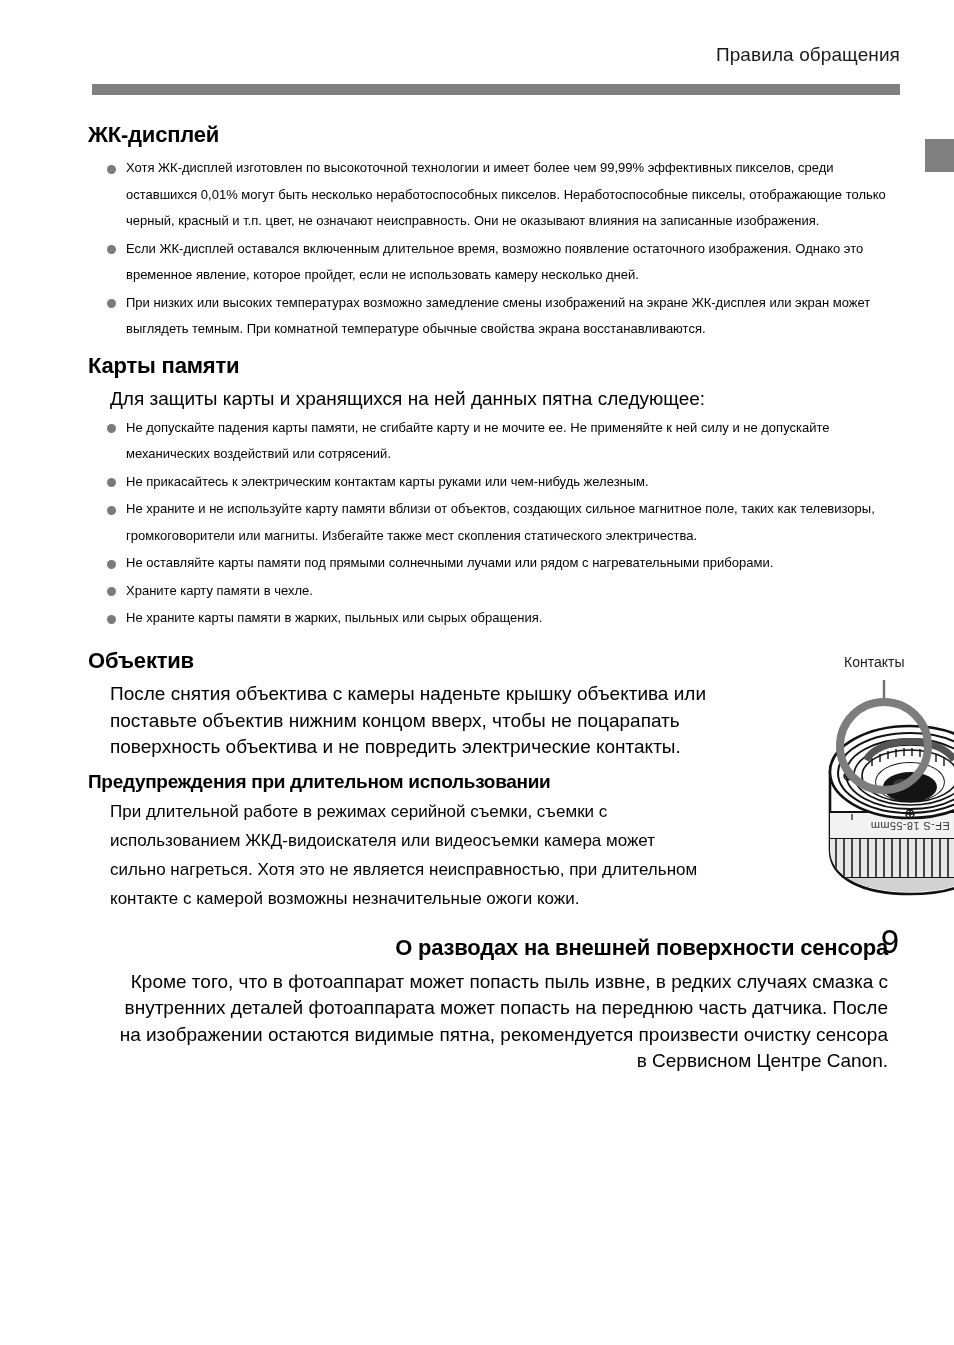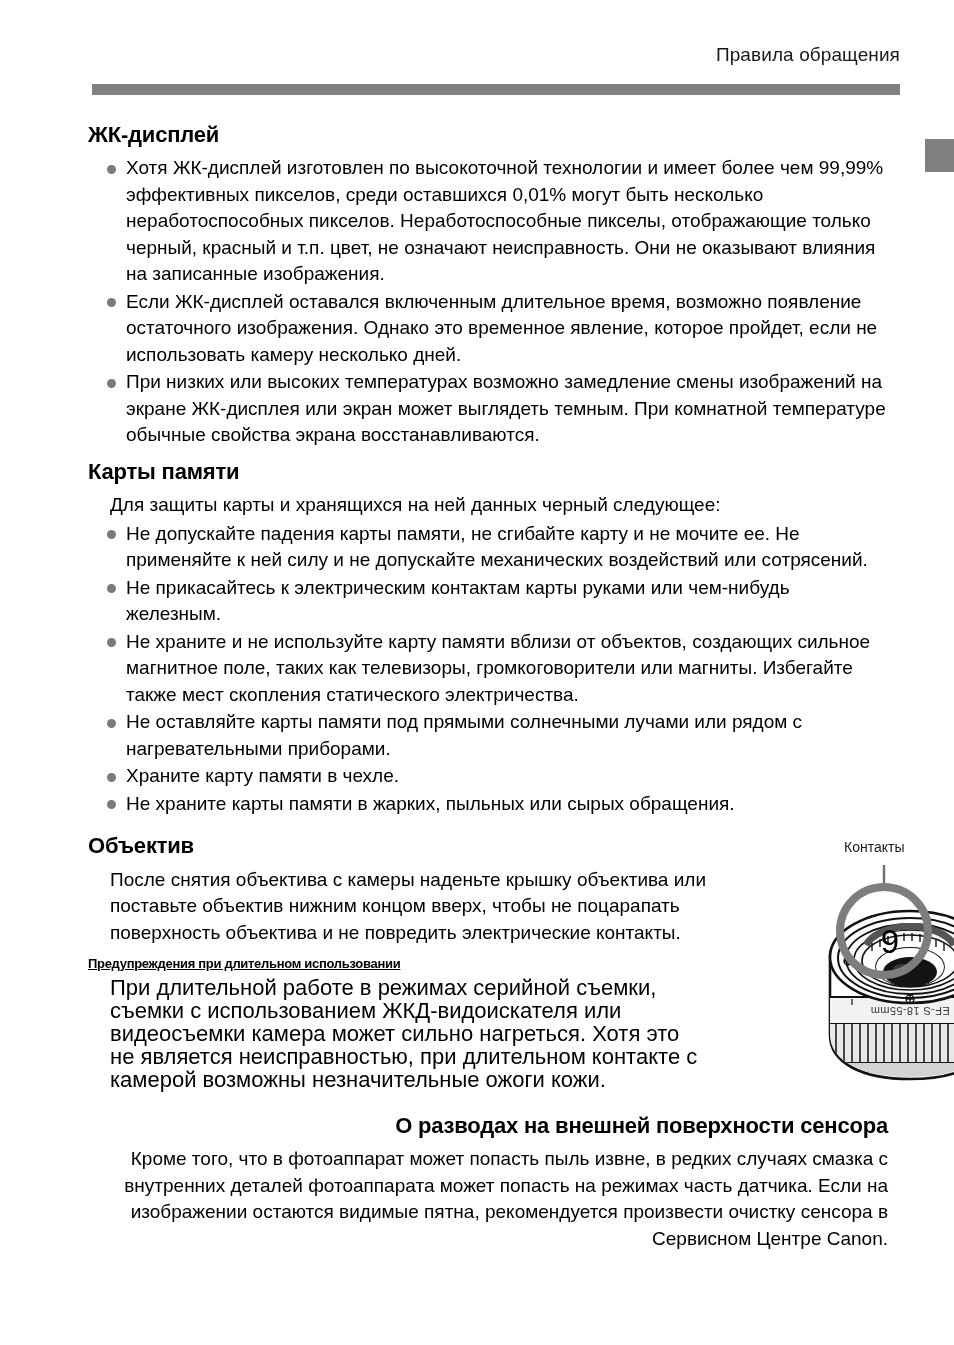--- a/index.html
+++ b/index.html
@@ -62,26 +62,25 @@
 
   h2.section-title {
     font-size: 22px;
     font-weight: bold;
     margin: 0 0 7px 0;
     line-height: 1.2;
     letter-spacing: -0.2px;
   }
 
   h3.sub-title {
-    font-size: 13px;
+    font-size: 19px;
     font-weight: bold;
     margin: 7px 0 4px 0;
     line-height: 1.2;
     letter-spacing: -0.3px;
-    text-decoration: underline;
   }
 
   .section {
     margin-bottom: 10px;
   }
 
   .lead {
     font-size: 19px;
     line-height: 26.5px;
     margin: 0 0 2px 0;
@@ -89,21 +88,21 @@
   }
 
   ul.bullets {
     list-style: none;
     margin: 0;
     padding: 0;
   }
 
   ul.bullets li {
     position: relative;
-    font-size: 19px;
+    font-size: 13px;
     line-height: 26.5px;
     padding-left: 38px;
     margin: 0 0 1px 0;
     text-align: left;
   }
 
   ul.bullets li .dot {
     position: absolute;
     left: 19px;
     top: 9.5px;
@@ -188,21 +187,21 @@
         </li>
         <li>
           <span class="dot"></span>
           <span>При низких или высоких температурах возможно замедление смены изображений на экране ЖК-дисплея или экран может выглядеть темным. При комнатной температуре обычные свойства экрана восстанавливаются.</span>
         </li>
       </ul>
     </div>
 
     <div class="section" style="margin-top:1px;">
       <h2 class="section-title">Карты памяти</h2>
-      <p class="lead">Для защиты карты и хранящихся на ней данных черный следующее:</p>
+      <p class="lead">Для защиты карты и хранящихся на ней данных пятна следующее:</p>
       <ul class="bullets">
         <li>
           <span class="dot"></span>
           <span>Не допускайте падения карты памяти, не сгибайте карту и не мочите ее. Не применяйте к ней силу и не допускайте механических воздействий или сотрясений.</span>
         </li>
         <li>
           <span class="dot"></span>
           <span>Не прикасайтесь к электрическим контактам карты руками или чем-нибудь железным.</span>
         </li>
         <li>
@@ -348,26 +347,26 @@
           </g>
 
           <ellipse cx="78" cy="92" rx="44" ry="44" fill="none" stroke="#7d7d7d" stroke-width="8"></ellipse>
         </svg>
       </div>
     </div>
 
     <div class="section" style="margin-top:10px;">
       <h3 class="sub-title">Предупреждения при длительном использовании</h3>
       <div class="lens-text">
-        <p style="font-size:22px;line-height:23px;margin:0;padding-left:22px;">При длительной работе в режимах серийной съемки, съемки с использованием ЖКД-видоискателя или видеосъемки камера может сильно нагреться. Хотя это не является неисправностью, при длительном контакте с камерой возможны незначительные ожоги кожи.</p>
+        <p style="font-size:17px;line-height:29px;margin:0;padding-left:22px;">При длительной работе в режимах серийной съемки, съемки с использованием ЖКД-видоискателя или видеосъемки камера может сильно нагреться. Хотя это не является неисправностью, при длительном контакте с камерой возможны незначительные ожоги кожи.</p>
       </div>
     </div>
 
     <div class="section" style="margin-top:22px;text-align:right;">
       <h2 class="section-title">О разводах на внешней поверхности сенсора</h2>
-      <p class="lead">Кроме того, что в фотоаппарат может попасть пыль извне, в редких случаях смазка с внутренних деталей фотоаппарата может попасть на режимах часть датчика. Если на изображении остаются видимые пятна, рекомендуется произвести очистку сенсора в Сервисном Центре Canon.</p>
+      <p class="lead">Кроме того, что в фотоаппарат может попасть пыль извне, в редких случаях смазка с внутренних деталей фотоаппарата может попасть на переднюю часть датчика. После на изображении остаются видимые пятна, рекомендуется произвести очистку сенсора в Сервисном Центре Canon.</p>
     </div>
 
   </div>
 
   <div class="folio">9</div>
 
 </div>
 
 </body></html>

